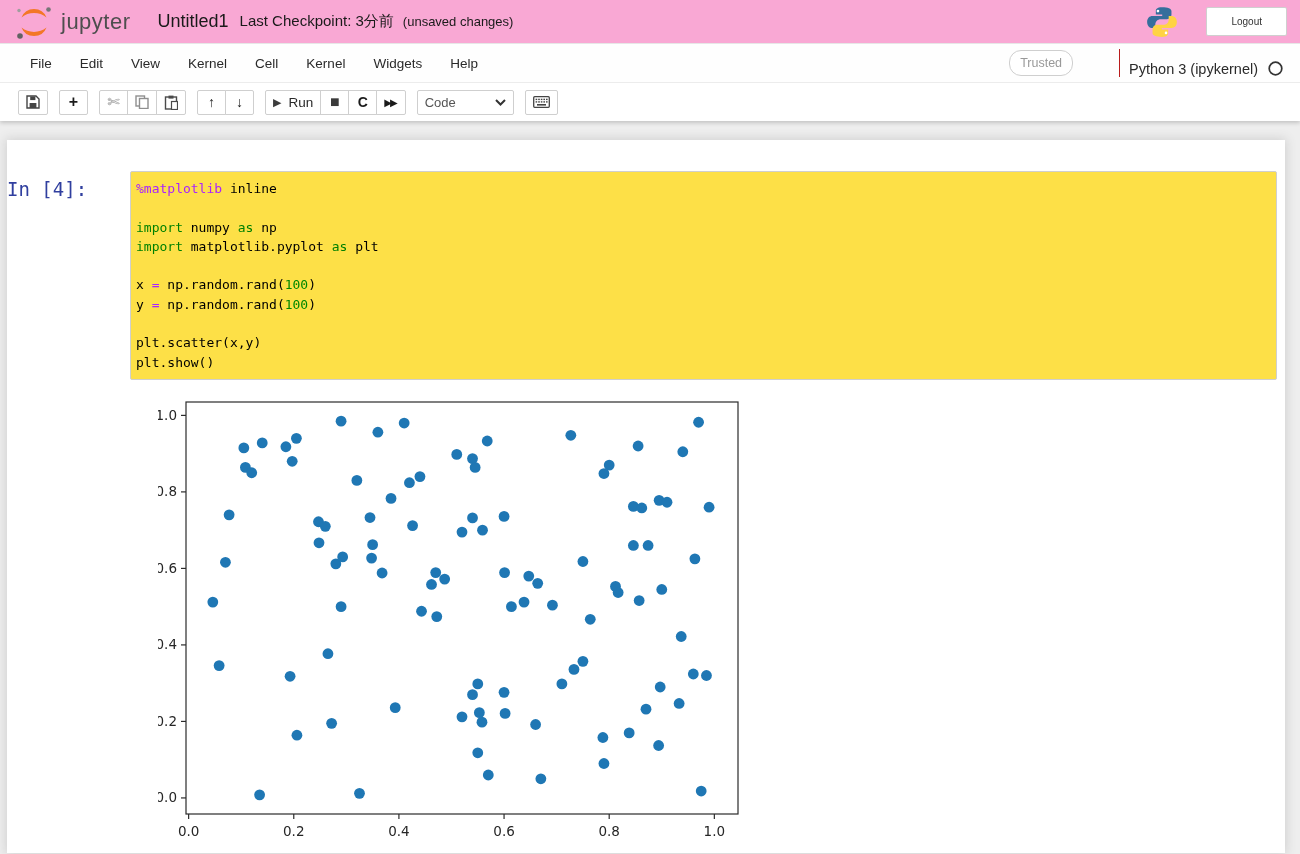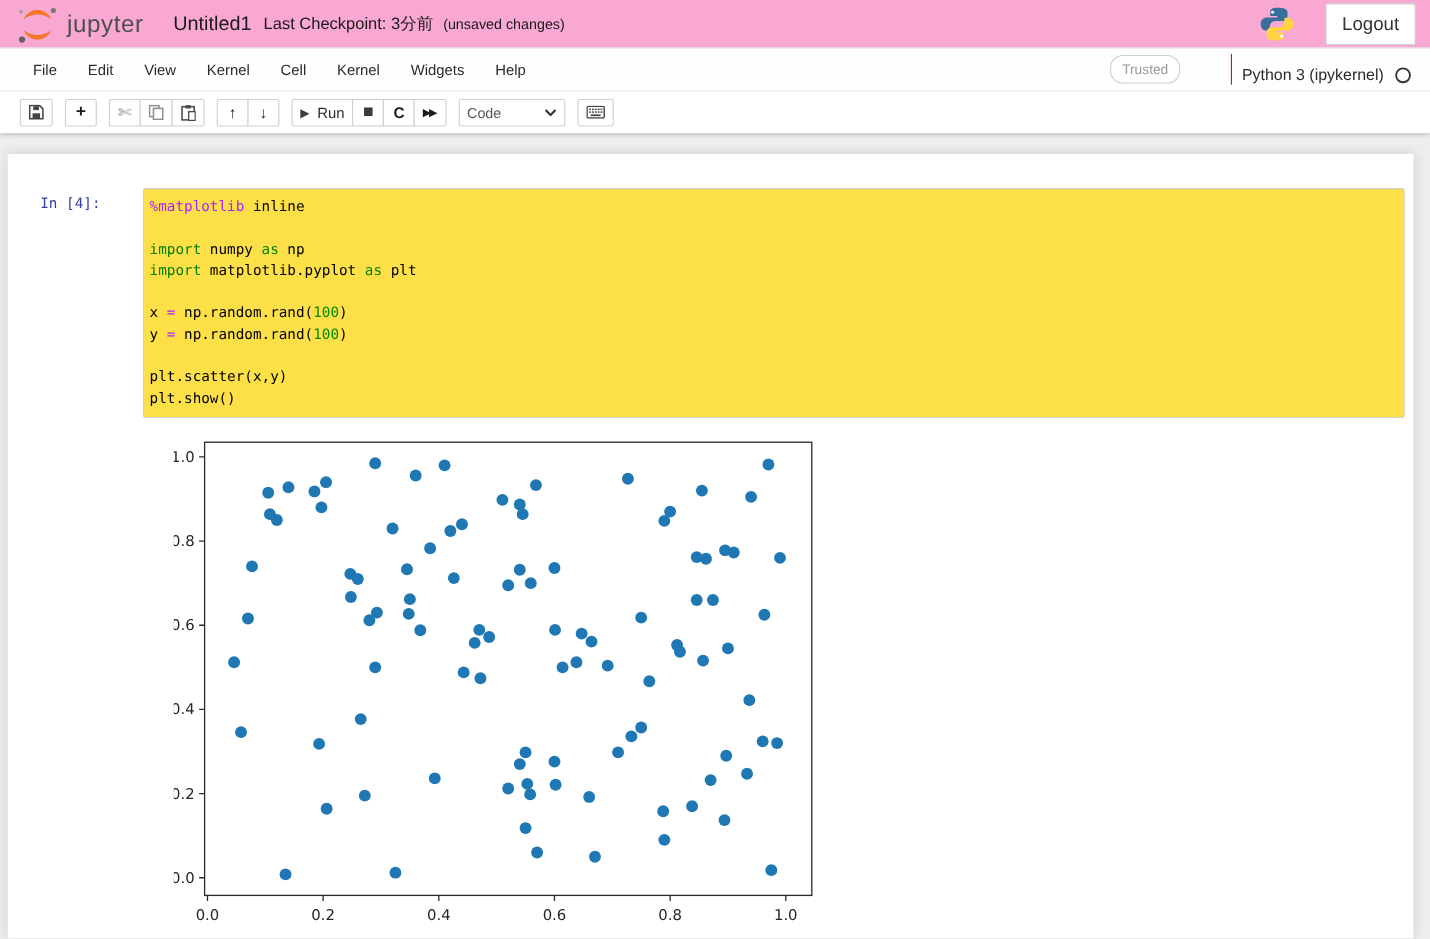--- a/index.html
+++ b/index.html
@@ -11,21 +11,21 @@
   }
   
   .top-chrome { background:#f9a8d4; box-shadow:0 2px 4px rgba(0,0,0,.18); position:relative; z-index:10; }
   .header-bar { height:44px; display:flex; align-items:center; padding:0 13px 0 12px; border-bottom:1px solid #e7e7e7; }
   .logo-wrap { display:flex; align-items:center; cursor:pointer; }
   .wordmark { font-size:22px; color:#4e4e4e; margin-left:5px; letter-spacing:0.5px; }
   .nb-title { margin-left:27px; font-size:18px; color:#1a1a1a; cursor:pointer; }
   .checkpoint { margin-left:11px; font-size:15px; color:#1a1a1a; }
   .unsaved { margin-left:9px; font-size:13px; color:#1a1a1a; }
   .header-right { margin-left:auto; display:flex; align-items:center; }
-  .logout-btn { margin-left:27px; font-size:17px; color:#333; background:#fff; border:1px solid #cfcfcf; border-radius:2px; padding:8px 14px; cursor:pointer; }
+  .logout-btn { margin-left:27px; font-size:10px; color:#333; background:#fff; border:1px solid #cfcfcf; border-radius:2px; padding:8px 24px; cursor:pointer; }
   
   .menubar { height:39px; display:flex; align-items:center; padding:0 16px; background:#fefefe; border-bottom:1px solid #ececec; }
   .menu-item { padding:9px 14px; font-size:13.5px; color:#2a2a2a; cursor:pointer; }
   .menu-right { margin-left:auto; display:flex; align-items:center; }
   .trusted-btn { font-size:12.5px; color:#999; border:1px solid #cfcfcf; background:#fff; border-radius:12px; padding:5px 10px; margin-right:46px; cursor:default; }
   .kernel-wrap { display:flex; align-items:flex-end; border-left:1px solid #b91c1c; padding-left:9px; height:28px; }
   .kernel-name { font-size:14.5px; color:#2a2a2a; }
   .kernel-ind { margin-left:9px; display:flex; align-items:center; }
   
   .toolbar { height:38px; display:flex; align-items:center; padding:0 18px; gap:11px; background:#fff; }
@@ -44,22 +44,22 @@
   .icon-play { font-size:11px; color:#3c3c3c; }
   .run-label { margin-left:7px; font-size:13.5px; color:#2a2a2a; }
   .icon-stop { font-size:16px; color:#3a3a3a; line-height:1; }
   .icon-restart { font-weight:bold; font-size:14px; color:#1a1a1a; }
   .icon-ff { font-size:10px; letter-spacing:-2px; color:#1a1a1a; padding-right:2px; }
   .cell-type-select { width:97px; justify-content:space-between; color:#555; cursor:pointer; }
   
   .container { background:#fff; margin:19px 15px 0 7px; height:713px;
                box-shadow:0 0 10px 1px rgba(87,87,87,.2); padding:31px 8px 0 0; }
   .cell { display:flex; align-items:flex-start; }
-  .prompt-col { width:123px; flex:none; text-align:center; padding-right:9px; padding-top:7px;
-                font-family:"DejaVu Sans Mono", monospace; font-size:13px;
+  .prompt-col { width:123px; flex:none; text-align:left; padding-right:9px; padding-top:7px;
+                font-family:"DejaVu Sans Mono", monospace; font-size:19px;
                 color:var(--prompt-blue,#303F9F); }
   .input-box { flex:1; background:#fde047; border:1px solid #cfcfcf; border-radius:2px; padding:7px 5px; cursor:text; }
   .code { font-family:"DejaVu Sans Mono", monospace; font-size:13px; line-height:19.3px; white-space:pre; color:#000; }
   .tok-plain { color:#000; }
   .tok-magic { color:var(--magic-purple,#AA22FF); }
   .tok-op { color:var(--operator-purple,#AA22FF); }
   .tok-keyword { color:var(--keyword-green,#008000); font-weight:normal; }
   .tok-number { color:var(--number-green,#008800); }
   .output-row { padding-left:151px; margin-top:17px; }
 </style>

